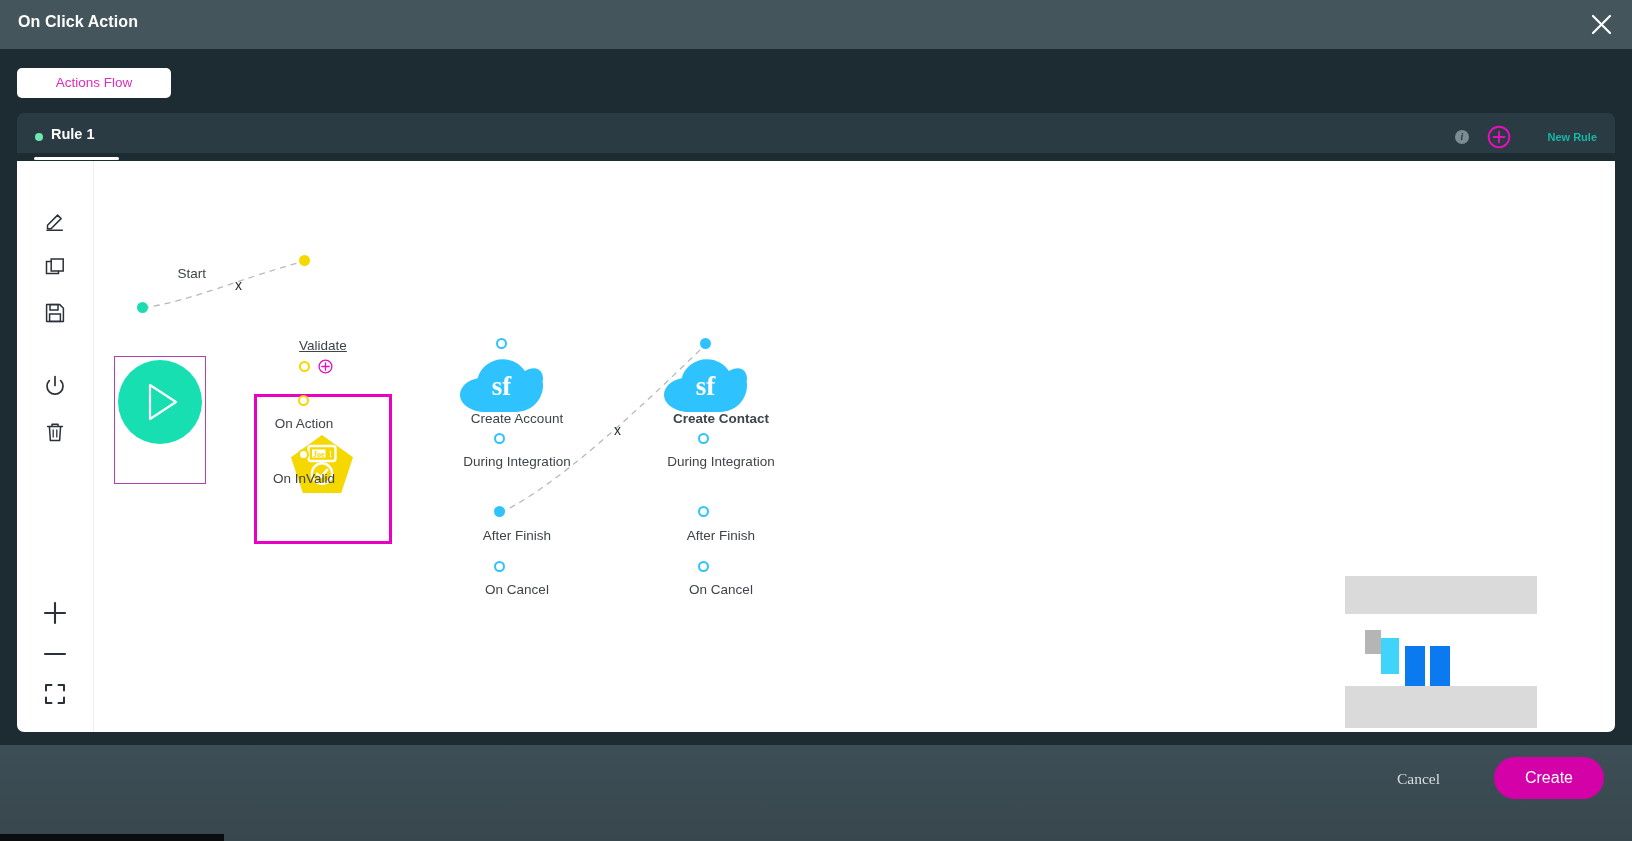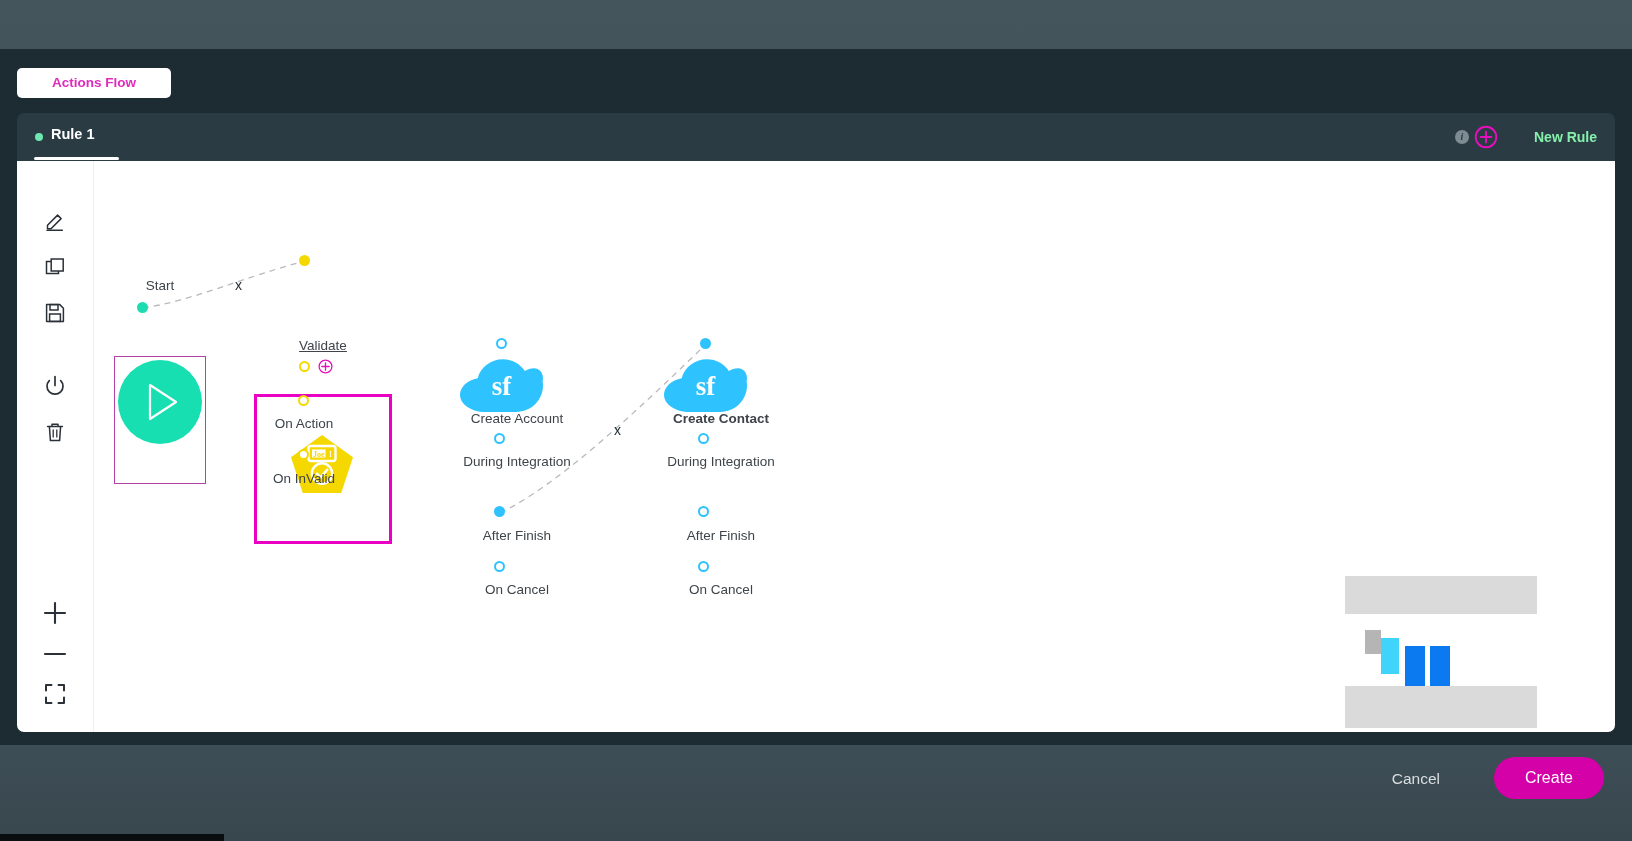--- a/index.html
+++ b/index.html
@@ -47,27 +47,27 @@
     position: absolute; left: 17px; top: 68px;
     width: 154px; height: 30px;
     background: #ffffff;
     border-radius: 5px;
     cursor: pointer;
   }
   .flow-tab-label {
     position: absolute; left: 0; top: 0;
     width: 154px; height: 30px;
     line-height: 30px; text-align: center;
-    font-size: 13.5px; color: #e02bbd; font-weight: bold;
+    font-size: 13.5px; color: #e02bbd;
   }
 
   
   .rules-bar {
     position: absolute; left: 17px; top: 113px;
-    width: 1598px; height: 48px;
+    width: 1598px; height: 40px;
     background: #2b3b43;
     border-top-left-radius: 7px;
     border-top-right-radius: 7px;
   }
   .rule-tab {
     position: absolute; left: 18px; top: 0;
     height: 48px; cursor: pointer;
   }
   .rule-dot {
     position: absolute; left: 0; top: 20px;
@@ -96,21 +96,21 @@
     font-size: 10px; font-style: italic; font-weight: bold; color: #2b3b43;
     font-family: "Liberation Serif", serif;
   }
   .new-rule {
     position: absolute; right: 18px; top: 11px;
     height: 26px; cursor: pointer;
     display: flex; align-items: center; gap: 8px;
   }
   .new-rule-plus { width: 24px; height: 24px; }
   .new-rule-label {
-    font-size: 14px; font-weight: bold; color: #86efac;
+    font-size: 11px; font-weight: bold; color: #14b8a6;
     white-space: nowrap;
     margin-left: 28px;
   }
 
   
   .canvas {
     position: absolute; left: 17px; top: 161px;
     width: 1598px; height: 571px;
     background: #ffffff;
     border-bottom-left-radius: 7px;
@@ -216,20 +216,21 @@
   .footer {
     position: absolute; left: 0; top: 745px;
     width: 1632px; height: 96px;
     background: linear-gradient(180deg, #3e4e56 0%, #38474e 100%);
   }
   .cancel-btn {
     position: absolute; right: 182px; top: 19px;
     font-size: 15.5px; color: #d9dde0;
     cursor: pointer;
     padding: 6px 10px;
+    font-family: Liberation Serif, serif;
   }
   .apply-btn {
     position: absolute; right: 28px; top: 12px;
     width: 110px; height: 42px;
     border-radius: 21px;
     background: #d400a8;
     cursor: pointer;
   }
   .apply-label {
     position: absolute; left: 0; top: 0;
@@ -241,20 +242,29 @@
     position: absolute; left: 0; top: 834px;
     width: 224px; height: 7px;
     background: #0a0d10;
   }
 </style>
 </head>
 <body>
 
 <div id="app">
 
+  <div class="titlebar">
+    <div class="titlebar-title">On Click Action</div>
+    <div class="close-btn">
+      <svg width="27" height="27" viewBox="0 0 27 27">
+        <line x1="5" y1="5" x2="22" y2="22" stroke="#ffffff" stroke-width="2.2" stroke-linecap="round"></line>
+        <line x1="22" y1="5" x2="5" y2="22" stroke="#ffffff" stroke-width="2.2" stroke-linecap="round"></line>
+      </svg>
+    </div>
+  </div>
 
   <div class="dark-body"></div>
 
   <div class="flow-tab">
     <div class="flow-tab-label">Actions Flow</div>
   </div>
 
   <div class="rules-bar">
     <div class="rule-tab">
       <div class="rule-dot"></div>
@@ -349,21 +359,21 @@
     </svg>
     <div class="edge-x" style="left:218px; top:116px;">x</div>
     <div class="edge-x" style="left:597px; top:261px;">x</div>
 
     <div class="start-box"></div>
     <div class="start-circle">
       <svg width="40" height="42" viewBox="0 0 40 42">
         <path d="M8 4 L34 21 L8 38 Z" fill="none" stroke="#ffffff" stroke-width="2.2" stroke-linejoin="round"></path>
       </svg>
     </div>
-    <div class="node-label" style="left:97px; top:116px; width:92px;">Start</div>
+    <div class="node-label" style="left:97px; top:104px; width:92px;text-align:right;">Start</div>
     <div class="port port-fill-teal" style="left:120px; top:141px;"></div>
 
     <div class="validate-box"></div>
     <div class="port port-fill-yel" style="left:282px; top:94px;"></div>
     <div class="pentagon">
       <svg width="62" height="58" viewBox="0 0 62 58">
         <path d="M31 0 L62 22.3 L50.2 58 H11.8 L0 22.3 Z" fill="#f5d800"></path>
         <rect x="17.5" y="11" width="27" height="15" rx="2.5" fill="none" stroke="#ffffff" stroke-width="2.4"></rect>
         <rect x="21" y="14.5" width="13.5" height="8" fill="#ffffff"></rect>
         <text x="27.7" y="21.6" font-family="&quot;Liberation Serif&quot;, serif" font-size="8" font-weight="bold" fill="#f5d800" text-anchor="middle">Joe</text>

